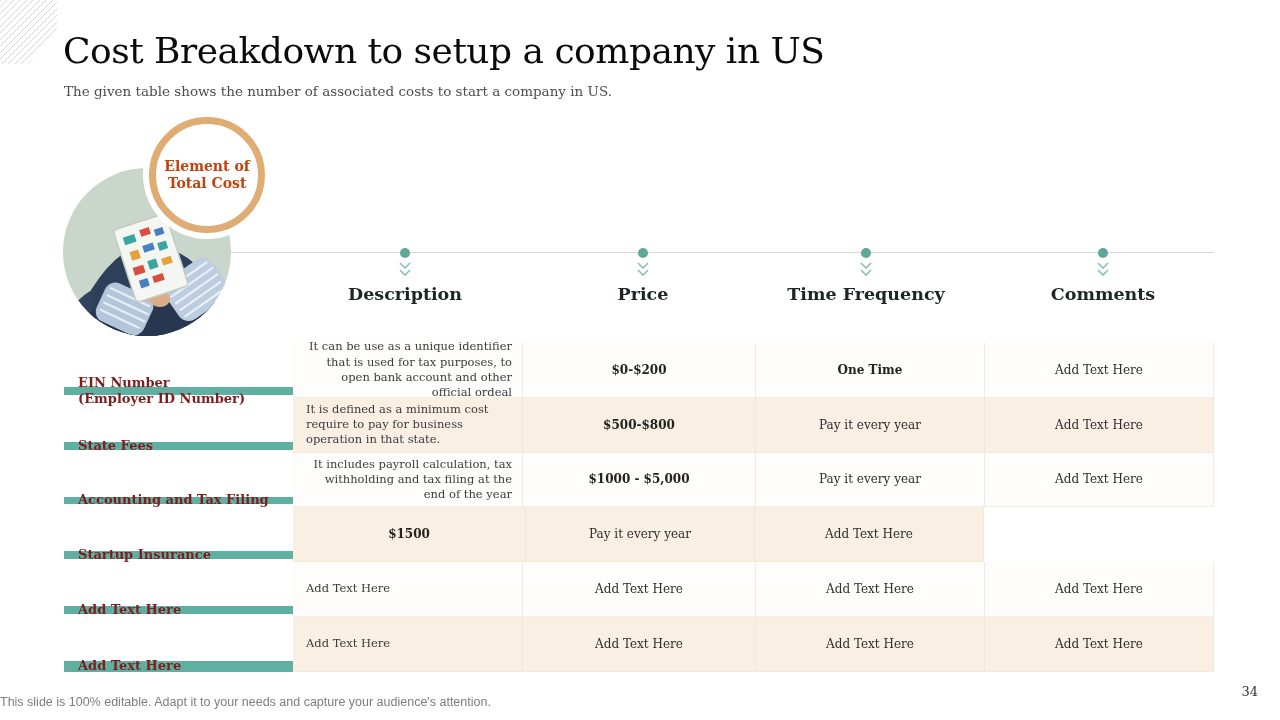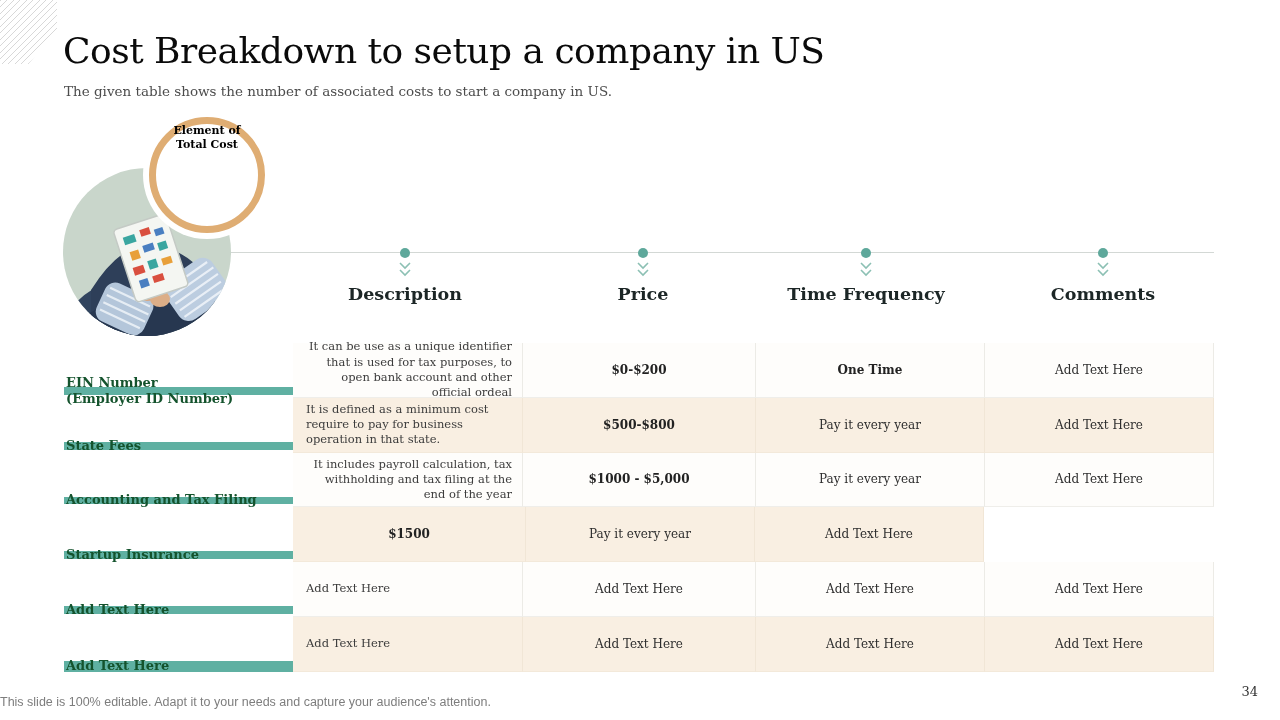--- a/index.html
+++ b/index.html
@@ -13,35 +13,35 @@
     background:repeating-linear-gradient(135deg,#d8d8d8 0,#d8d8d8 1px,rgba(0,0,0,0) 1px,rgba(0,0,0,0) 4.6px);
     clip-path:polygon(0 0,100% 0,100% 46%,50% 100%,0 100%);
   }
   .title { position:absolute; left:63px; top:30px; font-size:36px; letter-spacing:-0.5px; color:#0a0a0a; white-space:nowrap; }
   .subtitle { position:absolute; left:64px; top:83px; font-size:13.5px; color:#4c4c4c; }
 
   .photo { position:absolute; left:63px; top:168px; width:168px; height:168px; border-radius:50%; overflow:hidden; z-index:1; }
   .badge {
     position:absolute; left:149px; top:117px; width:116px; height:116px; border-radius:50%;
     border:7px solid #dfad73; background:#ffffff; box-shadow:0 0 0 6px #ffffff;
-    display:flex; align-items:flex-start; justify-content:center; text-align:center;
-    font-weight:bold; font-size:11px; line-height:1.25; color:#000000; z-index:3;
+    display:flex; align-items:center; justify-content:center; text-align:center;
+    font-weight:bold; font-size:14px; line-height:1.25; color:#c2410c; z-index:3;
   }
 
   .timeline-line { position:absolute; left:230px; top:252px; width:984px; height:1px; background:#d3d8d5; z-index:0; }
   .dot { position:absolute; top:248px; width:10px; height:10px; border-radius:50%; background:#5ea89b; z-index:2; }
   .chev { position:absolute; top:260px; z-index:2; }
   .col-header { position:absolute; top:284px; width:240px; text-align:center; font-weight:bold; font-size:17.5px; color:#1c2626; }
 
   .cost-table { position:absolute; left:64px; top:343px; width:1150px; }
   .t-row { display:flex; height:54.8px; }
   .t-row .cell { box-sizing:border-box; }
   .c-label {
-    width:229px; background:#5fb0a2; color:#14532d; font-weight:bold; font-size:13px; line-height:1.25;
-    display:flex; flex-direction:column; justify-content:center; padding:0 2px;margin-top:44px;
+    width:229px; background:#5fb0a2; color:#7f1d1d; font-weight:bold; font-size:13px; line-height:1.25;
+    display:flex; flex-direction:column; justify-content:center; padding:0 14px;margin-top:44px;
   }
   .t-row:not(:last-child) .c-label { border-bottom:3px solid #ffffff; }
   .c-label .sub { font-weight:bold; }
   .c-desc {
     width:230px; font-size:11.5px; line-height:1.33; color:#3c3c3c;
     display:flex; align-items:center; padding:4px 10px 4px 13px;
   }
   .c-price { width:233px; }
   .c-time  { width:229px; }
   .c-comm  { width:229px; }

